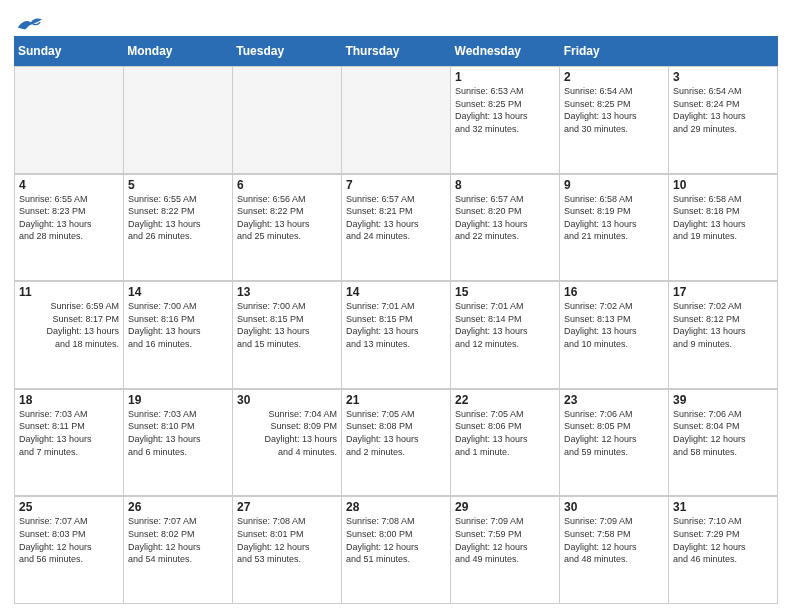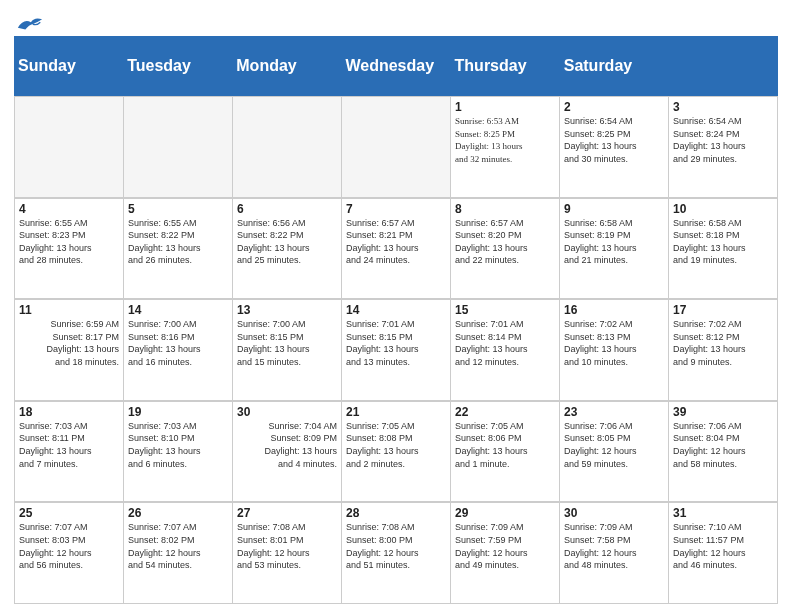--- a/index.html
+++ b/index.html
@@ -56,23 +56,23 @@
       display: flex;
       flex-direction: column;
     }
     .cal-header {
       display: grid;
       grid-template-columns: repeat(7, 1fr);
       background: #2a6db5;
     }
     .cal-header-cell {
       color: #fff;
-      font-size: 16px;
+      font-size: 12px;
       font-weight: bold;
-      padding: 21px 4px;
+      padding: 8px 4px;
       text-align: left;
     }
     .cal-body {
       flex: 1;
       display: flex;
       flex-direction: column;
     }
     .cal-row {
       display: grid;
       grid-template-columns: repeat(7, 1fr);
@@ -122,35 +122,35 @@
     </div>
     <div class="title-section">
       <h1></h1>
       <h2></h2>
     </div>
   </div>
 
   <div class="calendar">
     <div class="cal-header">
     <div class="cal-header-cell">Sunday</div>
+        <div class="cal-header-cell">Monday</div>
         <div class="cal-header-cell">Tuesday</div>
-        <div class="cal-header-cell">Monday</div>
+        <div class="cal-header-cell">Thursday</div>
         <div class="cal-header-cell">Wednesday</div>
-        <div class="cal-header-cell">Thursday</div>
-        <div class="cal-header-cell">Saturday</div>
+        <div class="cal-header-cell">Friday</div>
       </div>
     <div class="cal-body">
     <div class="cal-row">
           <div class="cal-cell empty"></div>
           <div class="cal-cell empty"></div>
           <div class="cal-cell empty"></div>
           <div class="cal-cell empty"></div>
           <div class="cal-cell">
             <span class="day-num">1</span>
-            <div class="cell-text" style="white-space: pre-line; font-family: Liberation Serif, serif;">Sunrise: 6:53 AM
+            <div class="cell-text" style="white-space: pre-line;">Sunrise: 6:53 AM
 Sunset: 8:25 PM
 Daylight: 13 hours
 and 32 minutes.</div>
           </div>
           <div class="cal-cell">
             <span class="day-num">2</span>
             <div class="cell-text" style="white-space: pre-line;">Sunrise: 6:54 AM
 Sunset: 8:25 PM
 Daylight: 13 hours
 and 30 minutes.</div>
@@ -355,20 +355,20 @@
           <div class="cal-cell">
             <span class="day-num">30</span>
             <div class="cell-text" style="white-space: pre-line;">Sunrise: 7:09 AM
 Sunset: 7:58 PM
 Daylight: 12 hours
 and 48 minutes.</div>
           </div>
           <div class="cal-cell">
             <span class="day-num">31</span>
             <div class="cell-text" style="white-space: pre-line;">Sunrise: 7:10 AM
-Sunset: 11:57 PM
+Sunset: 7:29 PM
 Daylight: 12 hours
 and 46 minutes.</div>
           </div>
         </div>
       </div>
   </div>
 </div>
 
 </body></html>

